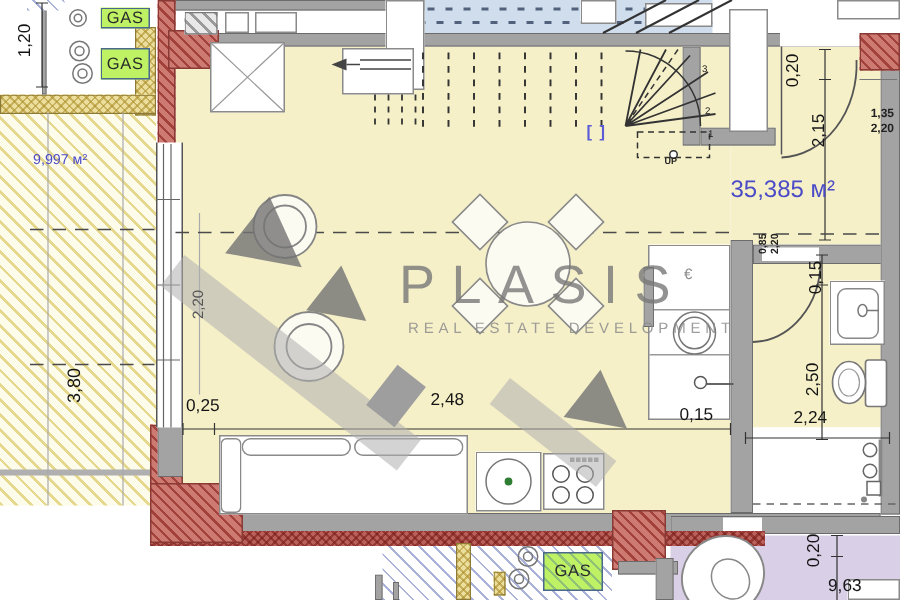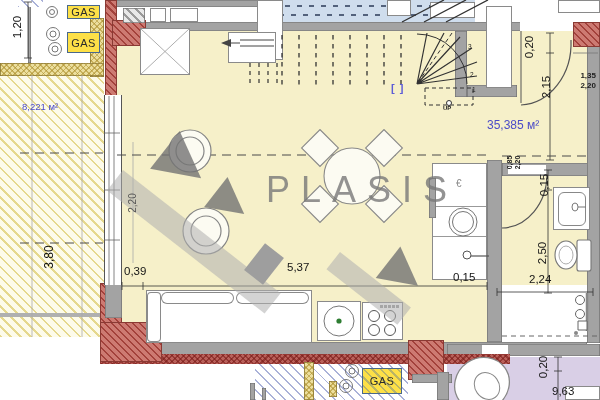--- a/index.html
+++ b/index.html
@@ -27,21 +27,21 @@
                        repeating-linear-gradient(90deg,#53627c 0 5px,transparent 5px 12px);
       background-size:100% 2px,100% 2px;background-position:2px 5px,8px 14px;background-repeat:repeat-x;}
   .gh{background-color:#e8e8e8;
       background-image:repeating-linear-gradient(45deg,#9a9a9a 0 2px,transparent 2px 6px);
       box-shadow:0 0 0 .8px #777 inset;}
   .wb{background:#fff;box-shadow:0 0 0 1px #8a8a8a inset;}
   .lav{background:#d9cfe6;}
   .dim{font-size:11.5px;color:#141414;white-space:nowrap;line-height:1;}
   .vrot{transform:rotate(-90deg);transform-origin:center center;text-align:center;}
   .blab{color:#4b4bc8;font-size:9.5px;white-space:nowrap;line-height:1;}
-  .gas{background:#fde047;box-shadow:0 0 0 1px #49688c inset;display:flex;align-items:center;
+  .gas{background:#bef264;box-shadow:0 0 0 1px #49688c inset;display:flex;align-items:center;
        justify-content:center;font-size:11px;color:#2b2b2b;letter-spacing:.5px;}
   .gash{background-image:repeating-linear-gradient(45deg,rgba(60,100,160,.35) 0 1.5px,transparent 1.5px 6px);}
   .wmb{font-size:36px;letter-spacing:11px;color:rgba(120,120,120,.8);line-height:1;}
   .wmt{font-size:10px;letter-spacing:3.2px;color:rgba(140,140,140,.85);line-height:1;}
   .tinum{font-size:6.5px;color:#222;line-height:1;}
   svg.ov{position:absolute;left:0;top:0;pointer-events:none;}
 </style>
 </head>
 <body>
 
@@ -222,37 +222,38 @@
   </svg>
 
   <div class="abs" style="left:123px;top:170px;width:200px;height:26px;background:rgba(175,175,175,.55);transform:rotate(38deg);transform-origin:0 0;"></div>
   <div class="abs" style="left:252px;top:247px;width:24px;height:34px;background:#9e9e9e;transform:rotate(38deg);"></div>
   <div class="abs" style="left:160px;top:140px;width:0;height:0;border-left:46px solid rgba(115,115,115,.8);border-top:24px solid transparent;border-bottom:24px solid transparent;transform:rotate(38deg);"></div>
   <div class="abs" style="left:212px;top:184px;width:0;height:0;border-left:36px solid rgba(115,115,115,.8);border-top:19px solid transparent;border-bottom:19px solid transparent;transform:rotate(38deg);"></div>
   <div class="abs" style="left:340px;top:252px;width:90px;height:22px;background:rgba(175,175,175,.55);transform:rotate(38deg);transform-origin:0 0;"></div>
   <div class="abs" style="left:384px;top:254px;width:0;height:0;border-left:38px solid rgba(115,115,115,.8);border-top:20px solid transparent;border-bottom:20px solid transparent;transform:rotate(38deg);"></div>
 
   <div class="abs wmb" style="left:266px;top:172px;">PLASIS</div>
+  <div class="abs wmt" style="left:272px;top:215px;">REAL ESTATE DEVELOPMENT</div>
   <div class="abs" style="left:456px;top:178px;font-size:10px;color:#8a8a8a;">€</div>
 
   <div class="abs gas" style="left:67px;top:5px;width:33px;height:14px;">
     <span>GAS</span>
     </div>
   <div class="abs gas" style="left:67px;top:32px;width:33px;height:21px;">
     <span>GAS</span>
     </div>
   <div class="abs gas gash" style="left:362px;top:368px;width:40px;height:26px;">
     <span>GAS</span>
     </div>
 
-  <div class="abs blab" style="left:22px;top:102px;">8,221 м²</div>
-  <div class="abs blab" style="left:487px;top:119px;font-size:12px;">35,385 м²</div>
-
-  <div class="abs dim" style="left:124px;top:266px;">0,39</div>
-  <div class="abs dim" style="left:287px;top:262px;">5,37</div>
+  <div class="abs blab" style="left:22px;top:102px;">9,997 м²</div>
+  <div class="abs blab" style="left:487px;top:119px;font-size:16px;">35,385 м²</div>
+
+  <div class="abs dim" style="left:124px;top:266px;">0,25</div>
+  <div class="abs dim" style="left:287px;top:262px;">2,48</div>
   <div class="abs dim" style="left:529px;top:274px;">2,24</div>
   <div class="abs dim" style="left:453px;top:272px;">0,15</div>
   <div class="abs dim" style="left:552px;top:386px;">9,63</div>
 
   <div class="abs dim vrot" style="left:5px;top:21px;width:26px;height:12px;">1,20</div>
   <div class="abs dim vrot" style="left:34px;top:251px;width:30px;height:12px;font-size:12px;">3,80</div>
   <div class="abs dim vrot" style="left:121px;top:197px;width:26px;height:12px;font-size:10px;color:#555;">2,20</div>
   <div class="abs dim vrot" style="left:517px;top:41px;width:26px;height:12px;">0,20</div>
   <div class="abs dim vrot" style="left:534px;top:81px;width:26px;height:12px;">2,15</div>
   <div class="abs dim vrot" style="left:532px;top:179px;width:26px;height:12px;">0,15</div>

